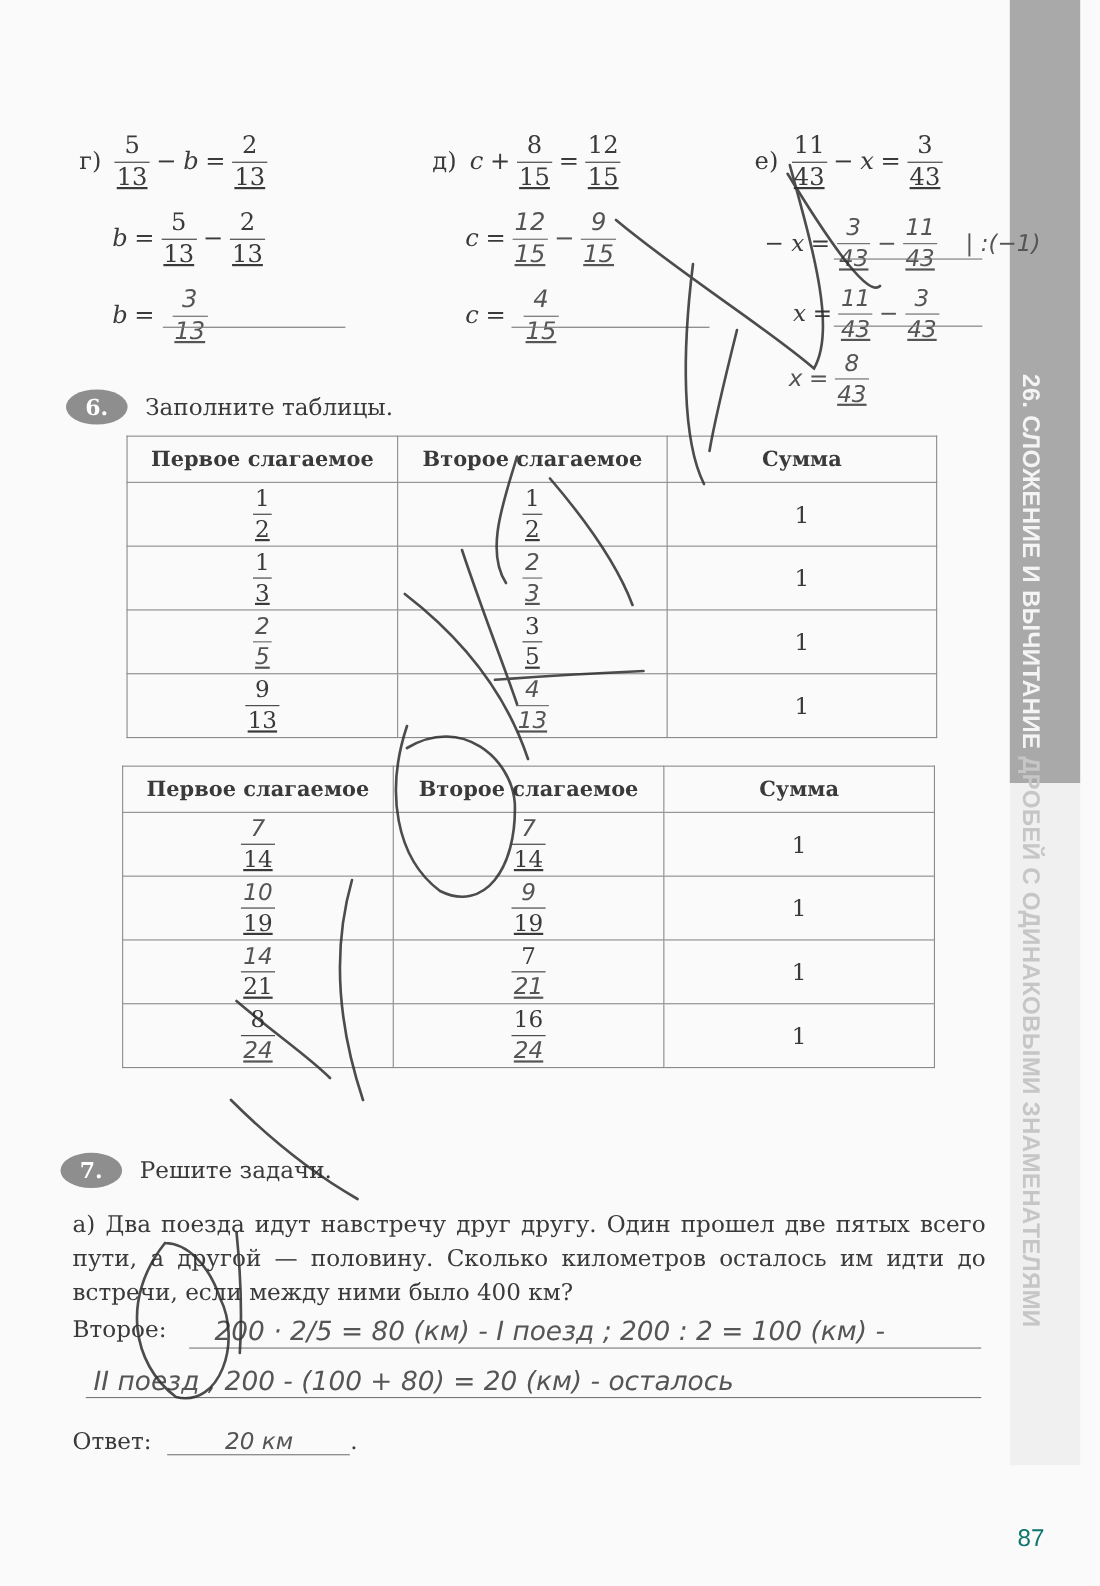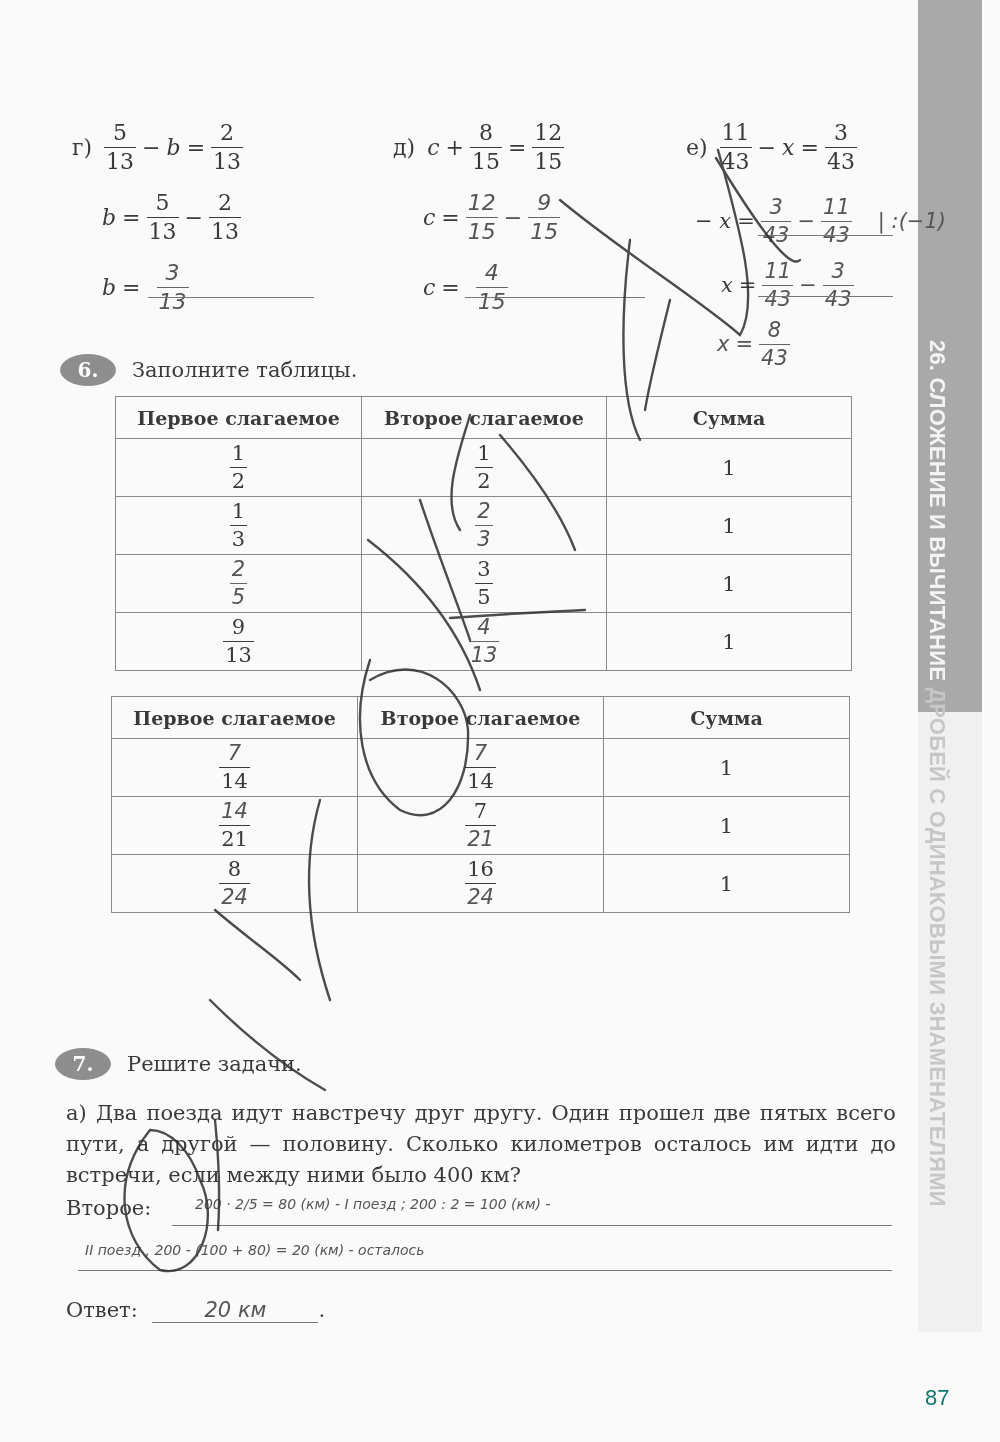--- a/index.html
+++ b/index.html
@@ -10,42 +10,42 @@
   .side-band-light { position: absolute; left: 918px; top: 712px; width: 64px; height: 620px; background: #f0f0f0; }
   .side-title { position: absolute; left: 950px; top: 340px; transform-origin: 0 0; transform: rotate(90deg);
      white-space: nowrap; font-family: "Liberation Sans", sans-serif; font-weight: bold; font-size: 22px; letter-spacing: 0.2px; }
   .side-title .dark { color: #f4f4f4; }
   .side-title .light { color: #c6c6c6; }
   .page-num { position: absolute; left: 925px; top: 1385px; font-family: "Liberation Sans", sans-serif; font-size: 22px; color: #0f766e; }
 
   
   .frac { display: inline-flex; flex-direction: column; align-items: center; vertical-align: middle; line-height: 1; }
   .frac .num { padding: 0 2px 3px; }
-  .frac .den { border-top: 1.6px solid #3a3a3a; padding: 3px 2px 0; }
+  .frac .den { border-top: 1.6px solid #3a3a3a; padding: 3px 2px 0; text-decoration: underline; }
   .hw { font-family: "DejaVu Sans", sans-serif; font-style: italic; font-weight: 200; color: #555; }
   .frac.hw .den { border-top-color: #666; }
   .it { font-style: italic; }
 
   .eq-block { position: absolute; font-size: 22px; }
   .eq-row { display: flex; align-items: center; gap: 6px; height: 70px; }
   .eq-label { margin-right: 6px; }
   .writeline { position: absolute; height: 1px; background: #777; }
 
   .num-badge { display: inline-flex; align-items: center; justify-content: center; width: 56px; height: 32px;
      border-radius: 50%; background: #8e8e8e; color: #fff; font-weight: bold; font-size: 20px; }
   .task-head { position: absolute; display: flex; align-items: center; gap: 16px; font-size: 21px; }
 
   table.sum { position: absolute; border-collapse: collapse; font-size: 19px; }
   table.sum th, table.sum td { border: 1.5px solid #8a8a8a; text-align: center; font-weight: normal; }
   table.sum th { height: 42px; font-weight: bold; }
   table.sum td { height: 58px; font-size: 21px; }
 
   .problem { position: absolute; left: 66px; top: 1098px; width: 830px; font-size: 21px; line-height: 31px; text-align: justify; }
   .solution { position: absolute; left: 66px; top: 1196px; font-size: 21px; }
-  .sol-line { position: absolute; font-family: "DejaVu Sans", sans-serif; font-style: italic; font-size: 14px; color: #555; white-space: nowrap; }
+  .sol-line { position: absolute; font-family: "DejaVu Sans", sans-serif; font-style: italic; font-size: 24px; color: #555; white-space: nowrap; }
   .answer { position: absolute; left: 66px; top: 1298px; font-size: 21px; }
 
   .overlay { position: absolute; left: 0; top: 0; pointer-events: none; }
 </style>
 </head>
 <body>
 
 <div class="side-band"></div>
 <div class="side-band-light"></div>
 <div class="side-title">
@@ -254,20 +254,31 @@
     <th>Сумма</th>
   </tr>
   <tr>
     <td><span class="frac">
             <span class="num hw">7</span>
             <span class="den">14</span>
           </span></td>
     <td><span class="frac">
             <span class="num hw">7</span>
             <span class="den">14</span>
+          </span></td>
+    <td>1</td>
+  </tr>
+  <tr>
+    <td><span class="frac">
+            <span class="num hw">10</span>
+            <span class="den">19</span>
+          </span></td>
+    <td><span class="frac">
+            <span class="num hw">9</span>
+            <span class="den">19</span>
           </span></td>
     <td>1</td>
   </tr>
   <tr>
     <td><span class="frac">
             <span class="num hw">14</span>
             <span class="den">21</span>
           </span></td>
     <td><span class="frac">
             <span class="num">7</span>

